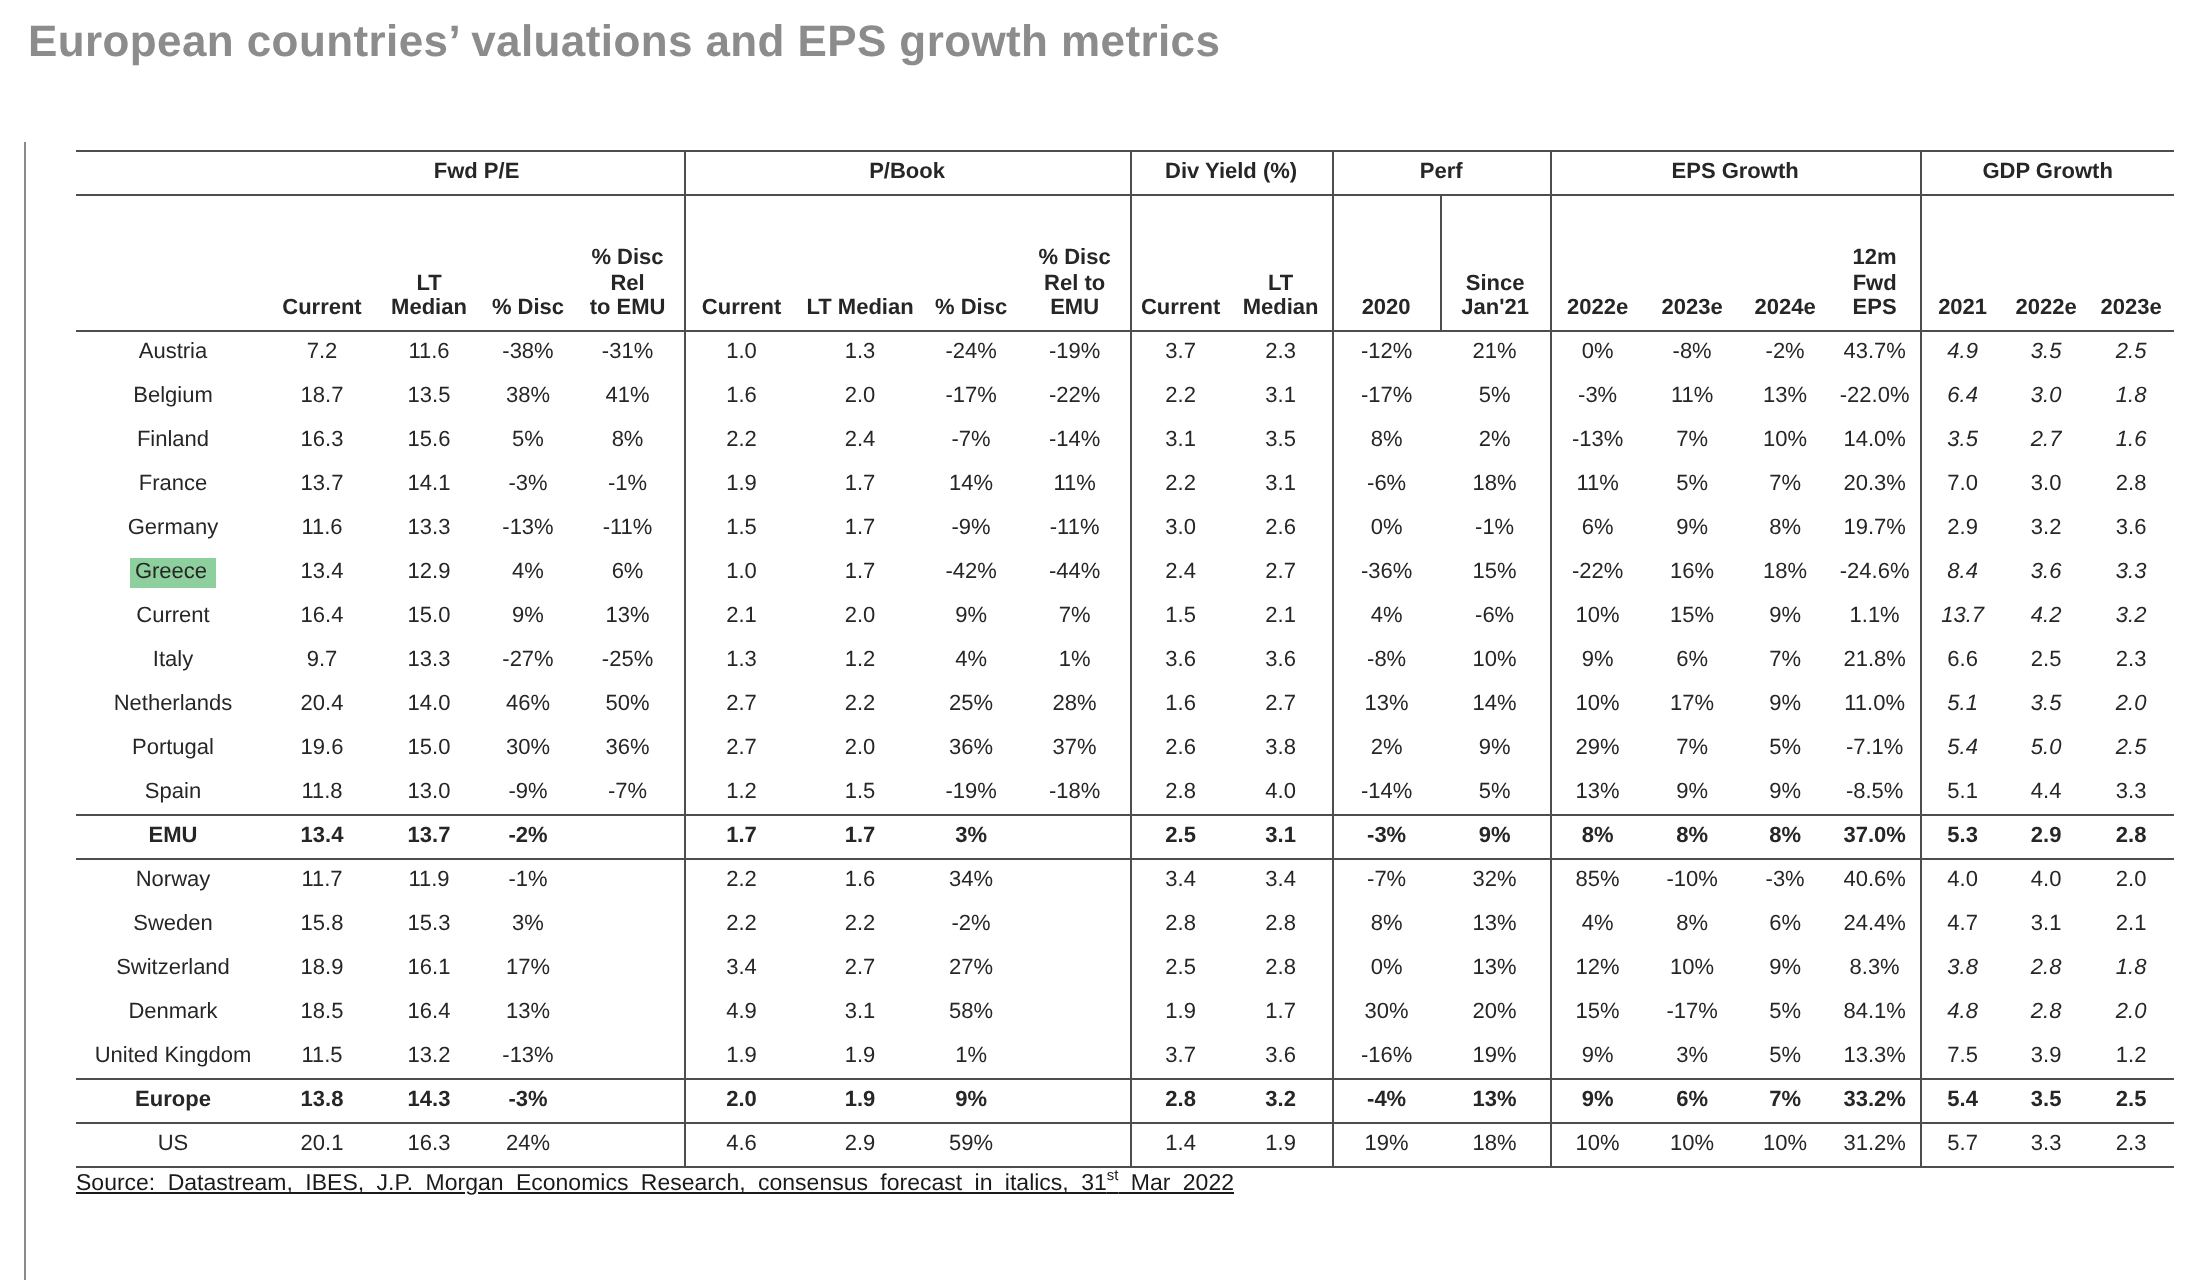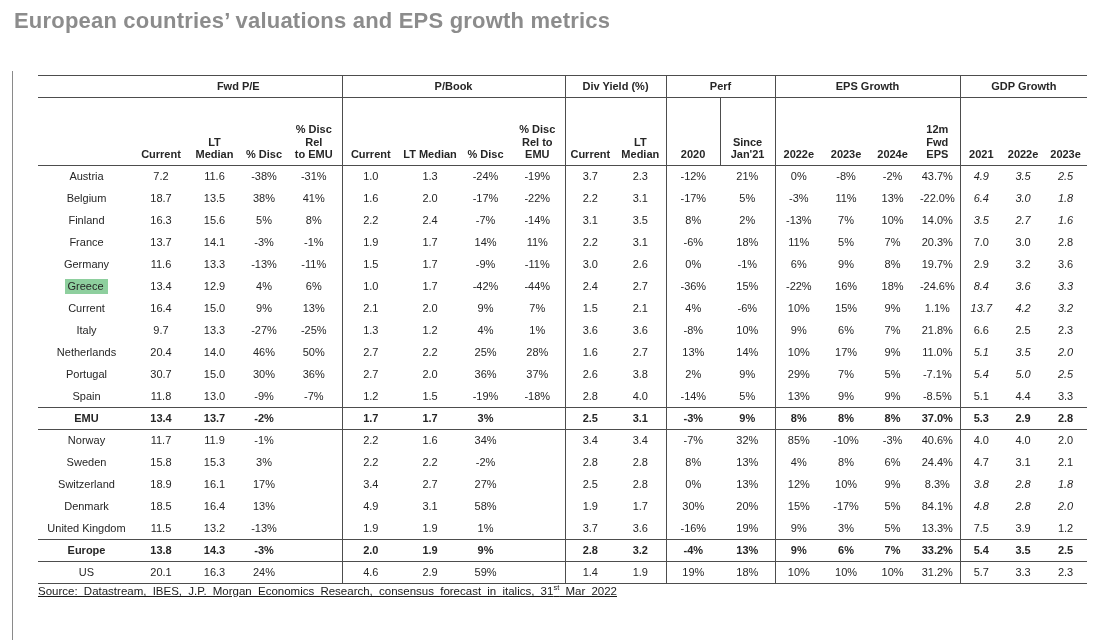--- a/index.html
+++ b/index.html
@@ -317,21 +317,21 @@
         <td class="sep">10%</td>
         <td>17%</td>
         <td>9%</td>
         <td>11.0%</td>
         <td class="sep it">5.1</td>
         <td class="it">3.5</td>
         <td class="it">2.0</td>
       </tr>
       <tr>
         <td class="lbl">Portugal</td>
-        <td>30.7</td>
+        <td>19.6</td>
         <td>15.0</td>
         <td>30%</td>
         <td>36%</td>
         <td class="sep">2.7</td>
         <td>2.0</td>
         <td>36%</td>
         <td>37%</td>
         <td class="sep">2.6</td>
         <td>3.8</td>
         <td class="sep">2%</td>

